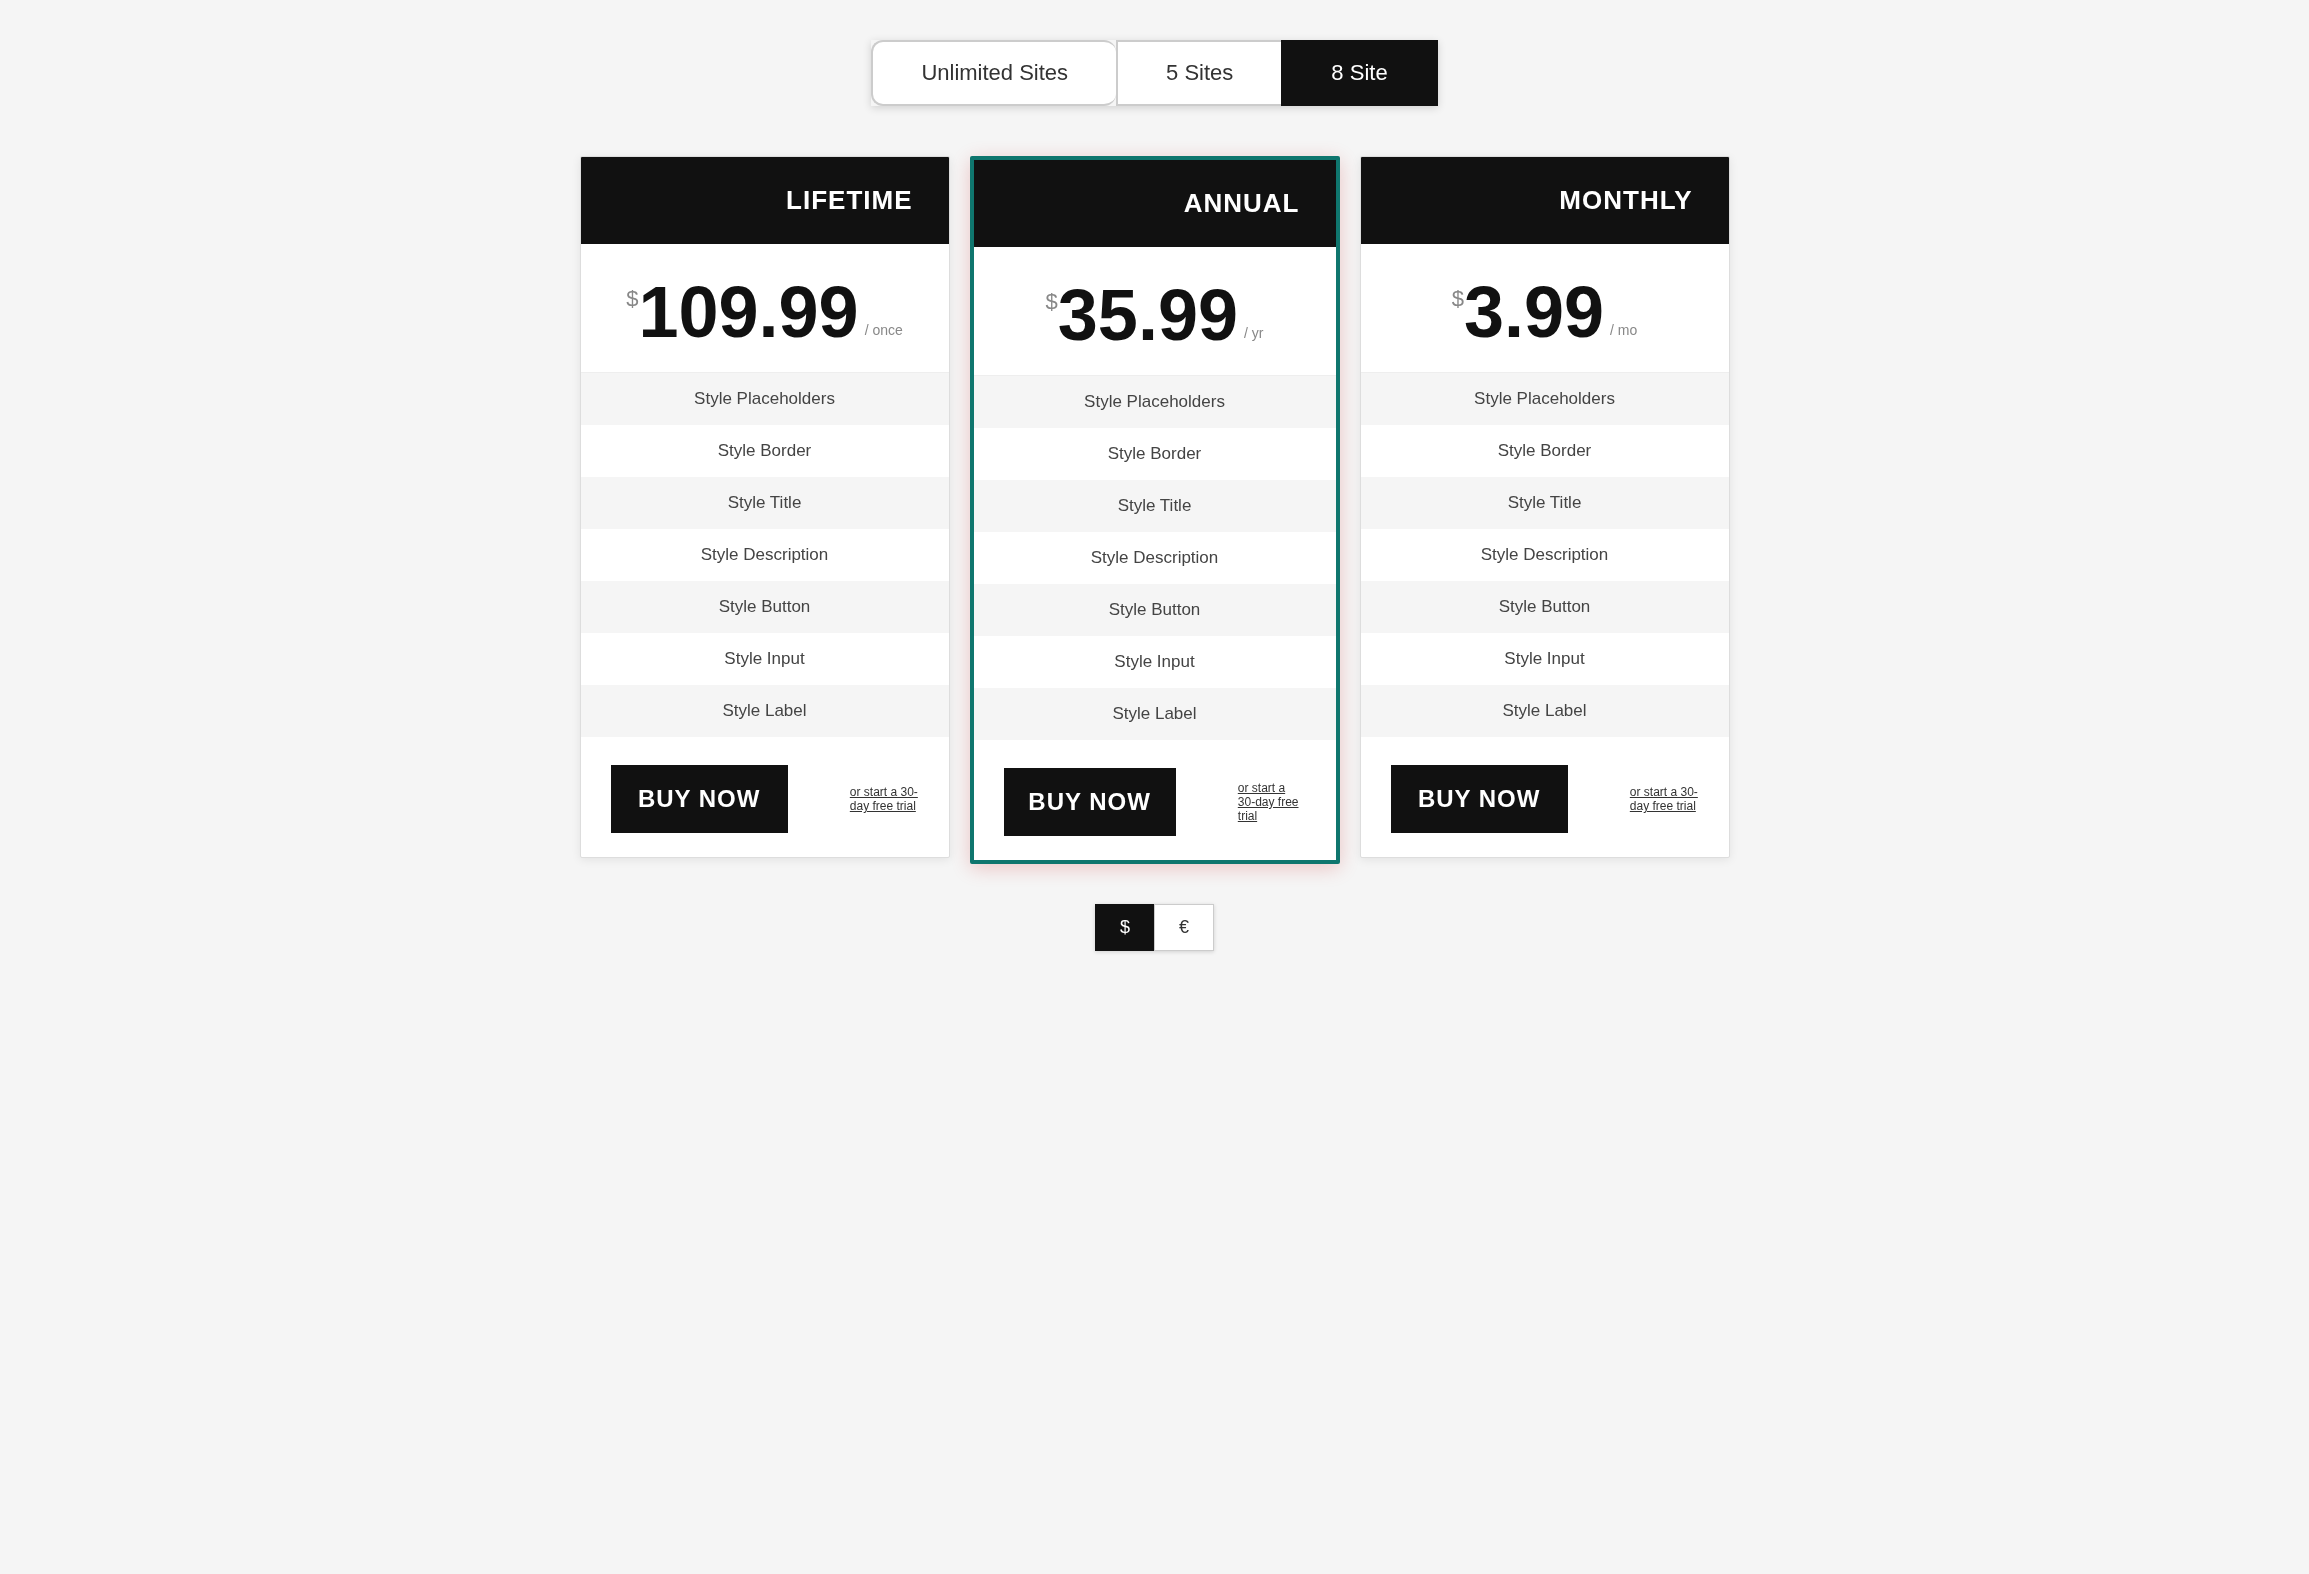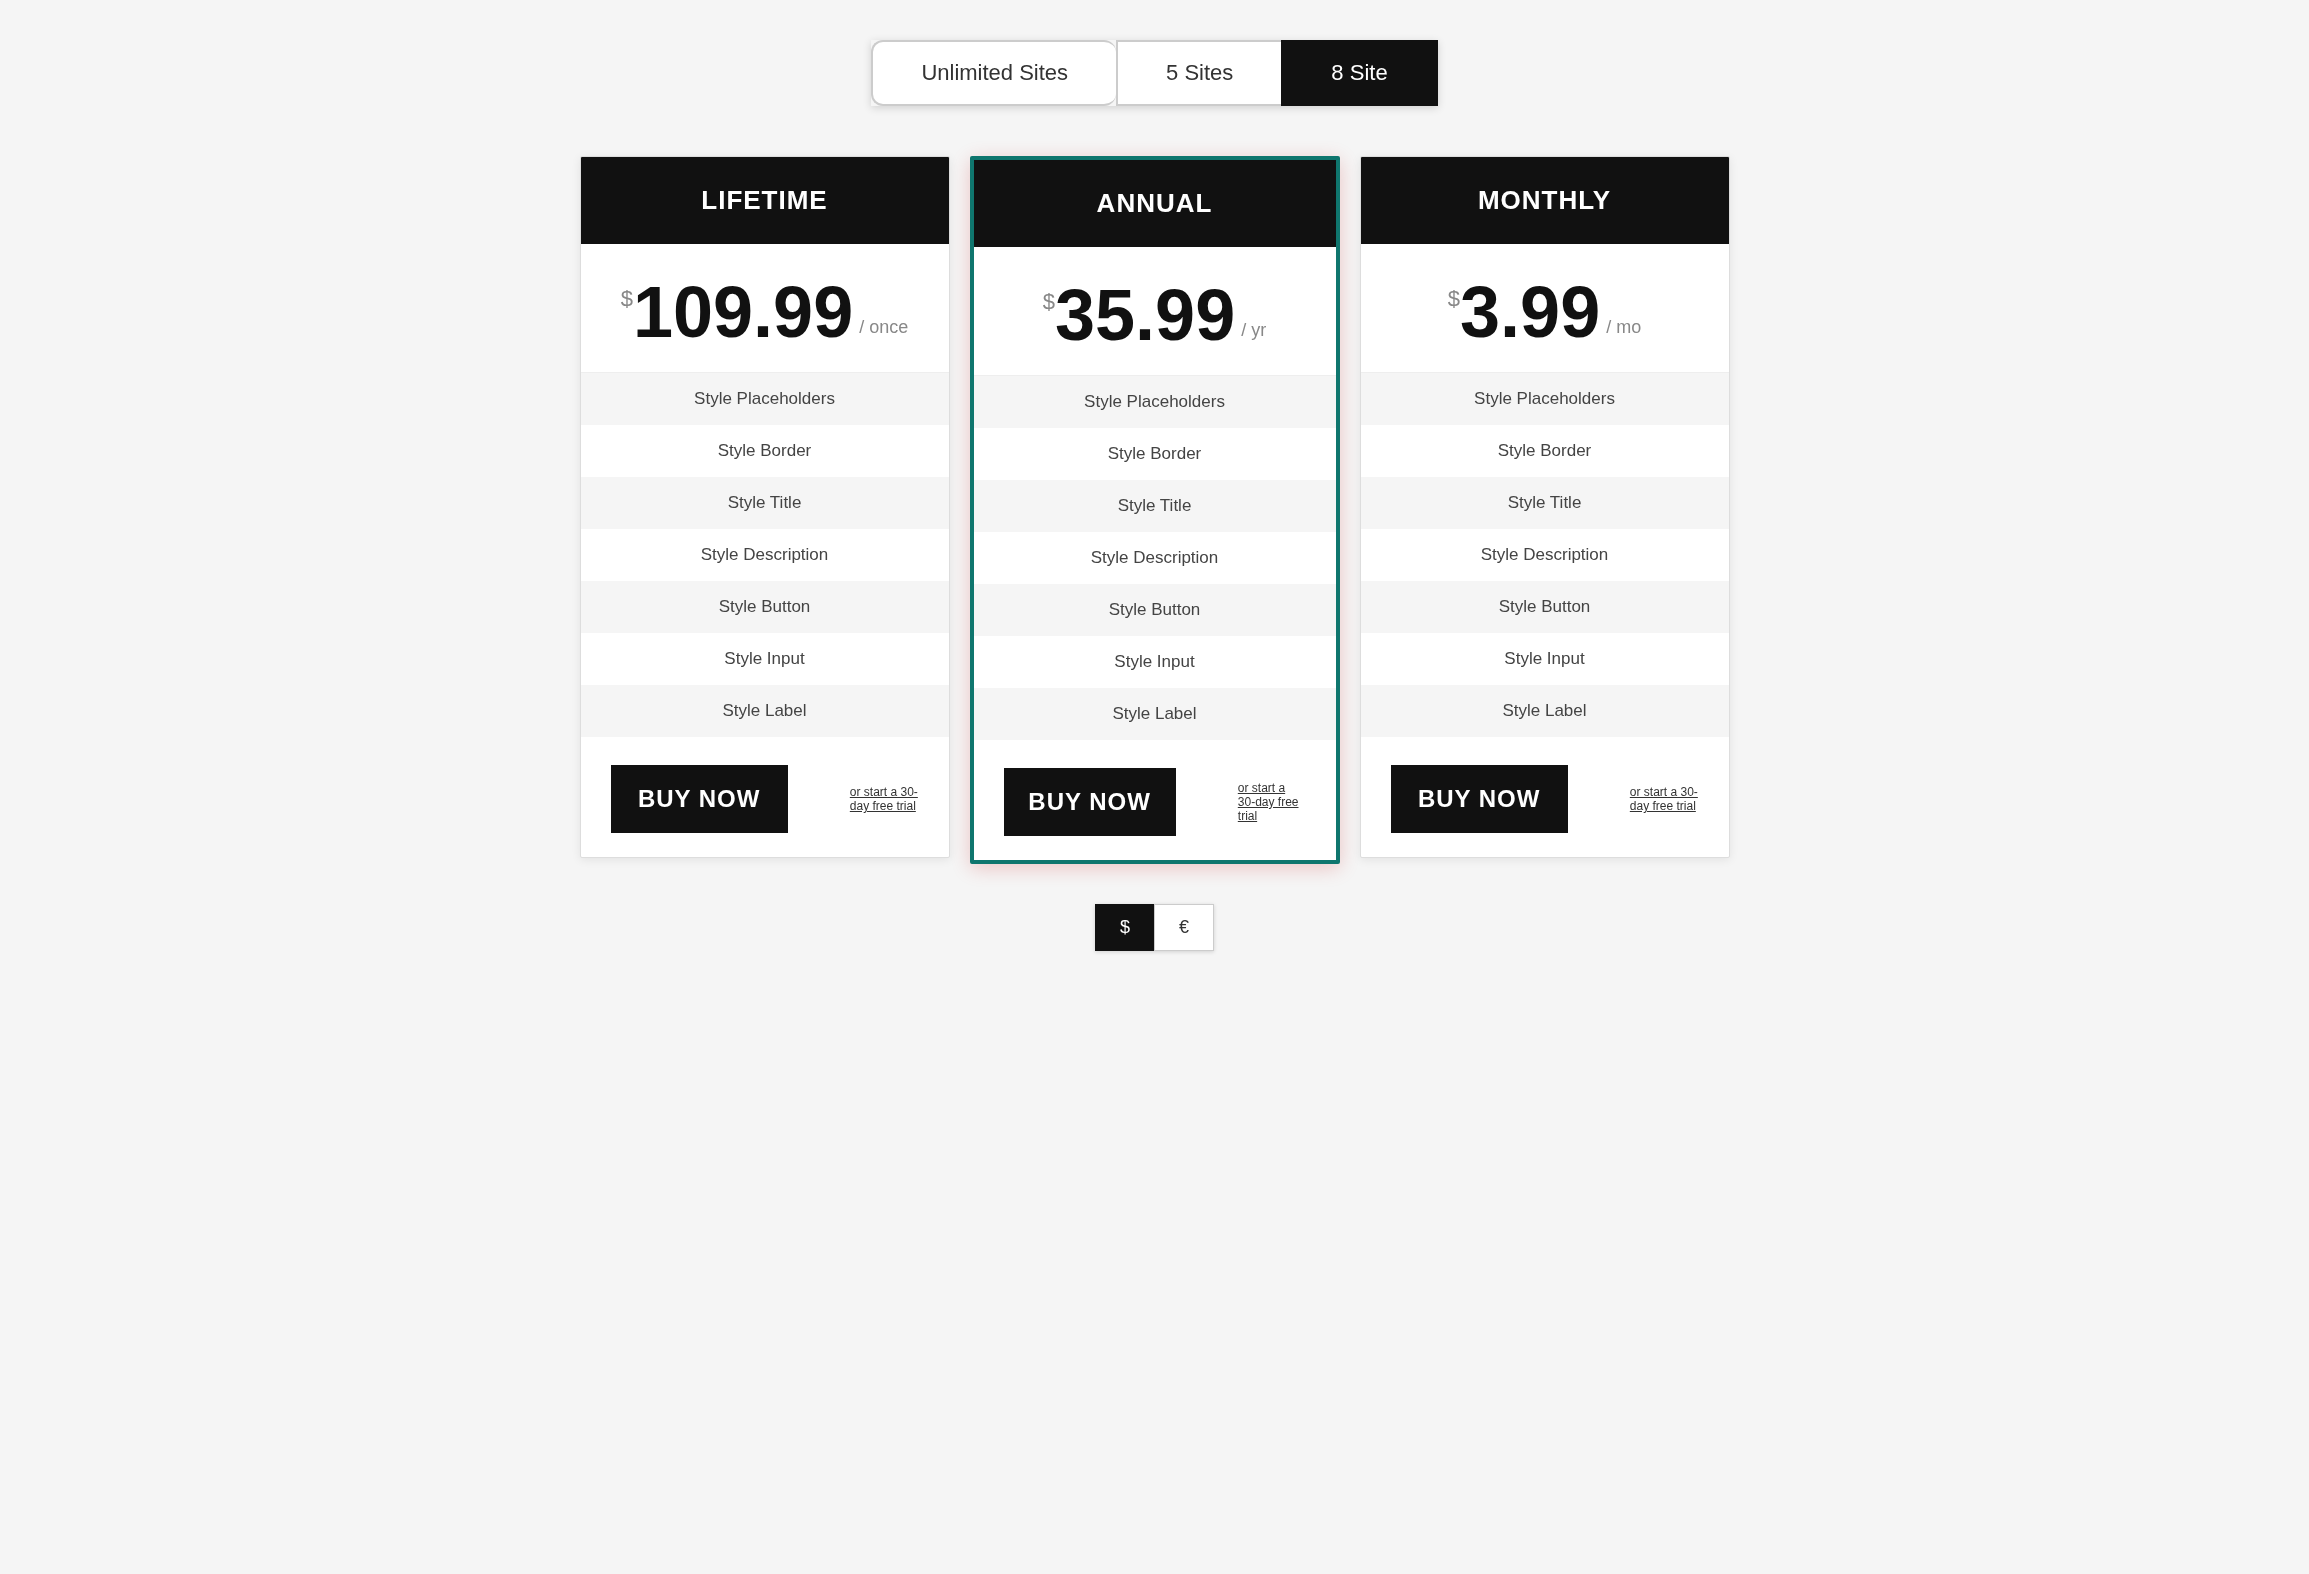--- a/index.html
+++ b/index.html
@@ -72,22 +72,22 @@
     }
 
     .plan-card.highlighted {
       border: 4px solid #0f766e;
       box-shadow: 0 4px 20px rgba(200,0,0,0.2);
     }
 
     .plan-header {
       background: #111;
       color: #fff;
-      text-align: center;
-      padding: 28px 16px;
+      text-align: right;
+      padding: 28px 36px;
       font-size: 26px;
       font-weight: 600;
       letter-spacing: 1px;
     }
 
     .plan-price-section {
       padding: 32px 20px 24px;
       text-align: center;
       border-bottom: 1px solid #eee;
     }
@@ -106,21 +106,21 @@
     }
 
     .price-amount {
       font-size: 72px;
       font-weight: 700;
       color: #111;
       line-height: 1;
     }
 
     .price-period {
-      font-size: 18px;
+      font-size: 14px;
       color: #888;
       align-self: flex-end;
       margin-bottom: 10px;
       margin-left: 6px;
     }
 
     
     .features-list {
       list-style: none;
     }

